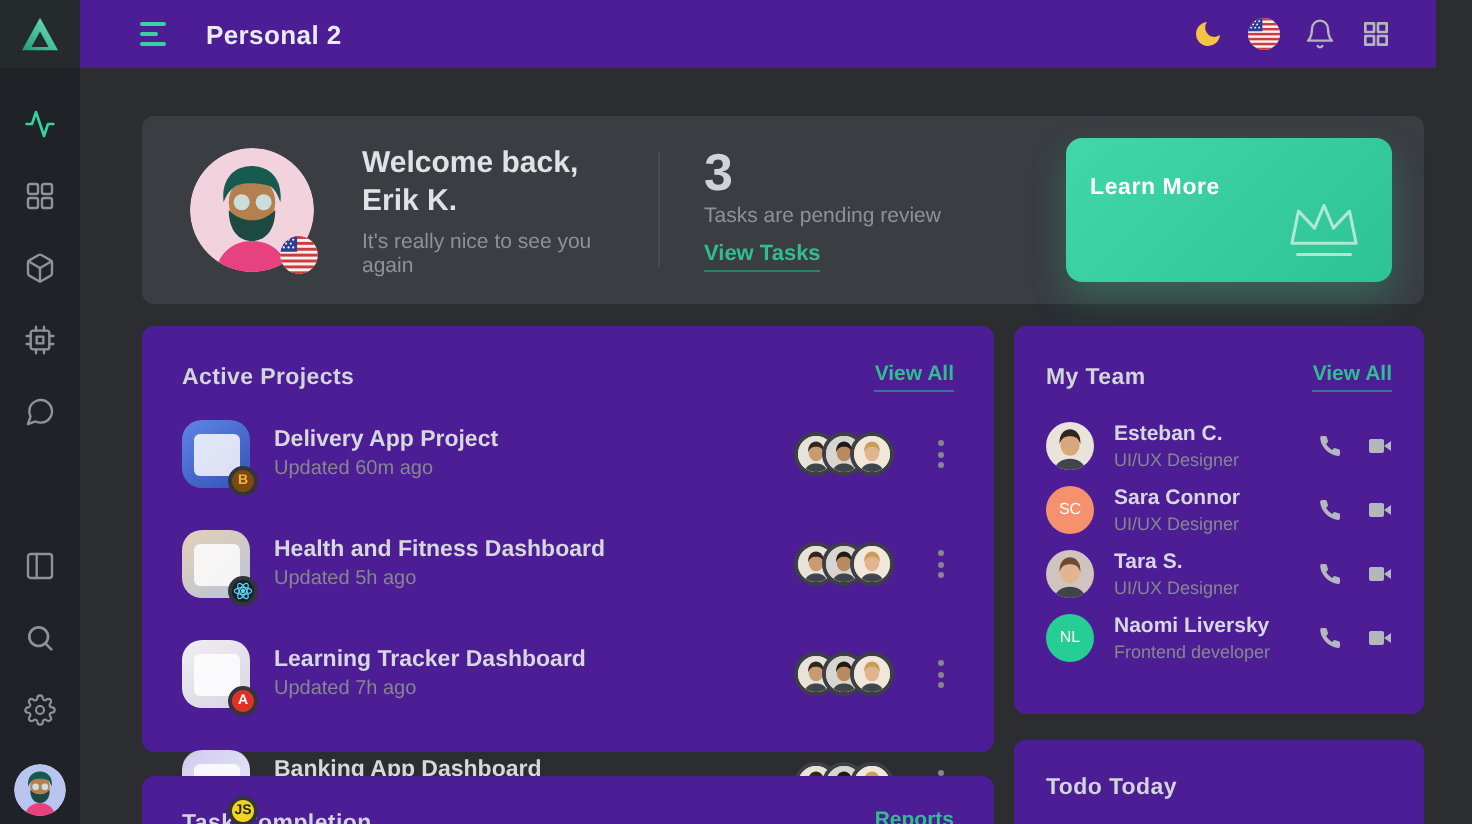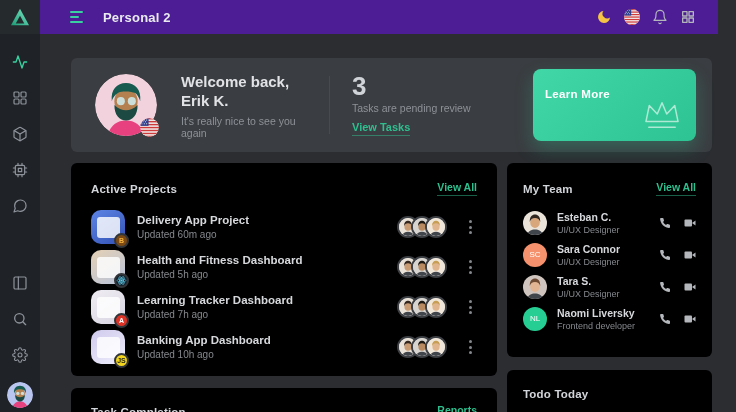--- a/index.html
+++ b/index.html
@@ -27,21 +27,21 @@
   .burger{display:flex;flex-direction:column;gap:3px;margin-right:20px;cursor:pointer;padding:3px 0;}
   .burger span{height:2px;background:#38d1a0;border-radius:1px;display:block;}
   .b1{width:13px;}.b2{width:9px;}.b3{width:13px;}
   .header-title{font-size:13px;font-weight:bold;color:#e9ebee;letter-spacing:.2px;}
   .header-icons{margin-left:auto;display:flex;align-items:center;gap:12px;}
   .hicon{width:16px;height:16px;color:#b3b6bb;cursor:pointer;display:block;}
   .hicon svg{width:100%;height:100%;display:block;}
 
   
   .main{position:absolute;left:40px;top:34px;width:696px;height:378px;overflow:hidden;}
-  .card{position:absolute;background:#000000;border-radius:6px;}
+  .card{position:absolute;background:#4c1d95;border-radius:6px;}
   .card-head{display:flex;align-items:center;justify-content:space-between;}
   .card-title{font-size:11.5px;font-weight:bold;color:#d2d5d9;letter-spacing:.2px;}
   .link{color:#2fbf8f;font-size:10.5px;font-weight:bold;border-bottom:1px solid rgba(47,191,143,.5);
         padding-bottom:2px;cursor:pointer;white-space:nowrap;}
 
   
   #welcome{left:31px;top:24px;width:641px;height:94px;background:#3a3d41;
            display:flex;align-items:center;padding:0 16px 0 24px;}
   .avatar-wrap{position:relative;width:62px;height:62px;flex:none;}
   .big-av{width:62px;height:62px;border-radius:50%;overflow:hidden;}
@@ -58,21 +58,21 @@
   #promo{margin-left:auto;width:163px;height:72px;border-radius:8px;position:relative;
          background:linear-gradient(135deg,#41d7a6,#2ec392);padding:11px 12px;
          box-shadow:0 8px 18px rgba(52,200,150,.28);}
   #promo .ptext{font-size:9.5px;line-height:1.5;color:#f0fffa;width:120px;}
   #promo .cta{font-size:11.5px;font-weight:bold;color:#ffffff;margin-top:8px;display:inline-block;cursor:pointer;letter-spacing:.3px;}
   #promo .crown{position:absolute;right:11px;bottom:9px;width:46px;height:34px;}
   #promo .crown svg{width:100%;height:100%;display:block;}
 
   
   #active-projects{left:31px;top:129px;width:426px;height:213px;padding:18px 20px;}
-  .proj-list{margin-top:13px;display:flex;flex-direction:column;gap:4px;}
+  .proj-list{margin-top:13px;display:flex;flex-direction:column;gap:19px;}
   .proj-row{display:flex;align-items:center;height:36px;cursor:pointer;}
   .thumb{width:34px;height:34px;border-radius:10px;position:relative;flex:none;}
   .thumb::before{content:"";position:absolute;left:6px;top:7px;right:5px;bottom:6px;
                  background:rgba(255,255,255,.82);border-radius:3px;}
   .badge{position:absolute;right:-4px;bottom:-4px;width:15px;height:15px;border-radius:50%;
          border:2px solid #323539;display:flex;align-items:center;justify-content:center;
          font-size:7px;font-weight:bold;z-index:2;}
   .badge svg{width:11px;height:11px;display:block;}
   .proj-info{margin-left:12px;}
   .proj-name{font-size:11.5px;font-weight:bold;color:#d6d8db;}

